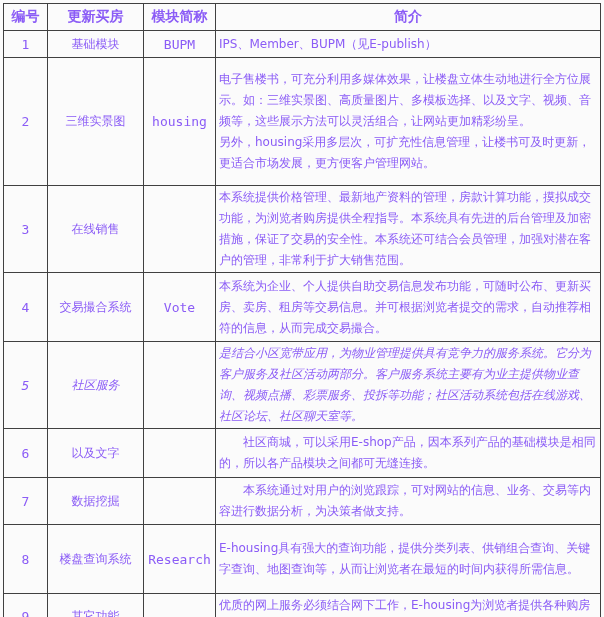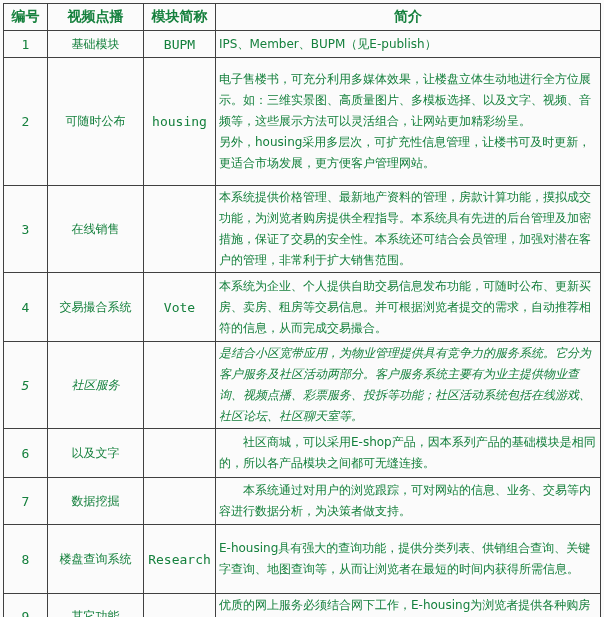--- a/index.html
+++ b/index.html
@@ -15,21 +15,21 @@
     width: 598px;
     margin: 3px;
     background: #fbfbfb;
   }
   col.c-id     { width: 44px; }
   col.c-module { width: 96px; }
   col.c-abbr   { width: 72px; }
   col.c-desc   { width: auto; }
   th, td {
     border: 1px solid #404040;
-    color: #15803d;
+    color: #8b5cf6;
     overflow: hidden;
   }
   th {
     font-size: 14px;
     font-weight: bold;
     text-align: center;
     vertical-align: middle;
     padding: 4px 0;
     height: 17px;
   }
@@ -68,37 +68,37 @@
 <table class="module-table">
   <colgroup>
     <col class="c-id">
       <col class="c-module">
       <col class="c-abbr">
       <col class="c-desc">
   </colgroup>
   <thead>
     <tr id="header-row">
         <th>编号</th>
-        <th>视频点播</th>
+        <th>更新买房</th>
         <th>模块简称</th>
         <th>简介</th>
       </tr>
   </thead>
   <tbody id="table-body">
       <tr>
         <td class="num">1</td>
         <td class="module">基础模块</td>
         <td class="abbr">BUPM</td>
         <td class="desc">
           <p>IPS、Member、BUPM（见E-publish）</p>
         </td>
       </tr>
       <tr>
         <td class="num">2</td>
-        <td class="module">可随时公布</td>
+        <td class="module">三维实景图</td>
         <td class="abbr">housing</td>
         <td class="desc">
           <p>电子售楼书，可充分利用多媒体效果，让楼盘立体生动地进行全方位展示。如：三维实景图、高质量图片、多模板选择、以及文字、视频、音频等，这些展示方法可以灵活组合，让网站更加精彩纷呈。</p>
           <p>另外，housing采用多层次，可扩充性信息管理，让楼书可及时更新，更适合市场发展，更方便客户管理网站。</p>
         </td>
       </tr>
       <tr>
         <td class="num">3</td>
         <td class="module">在线销售</td>
         <td class="abbr"></td>

